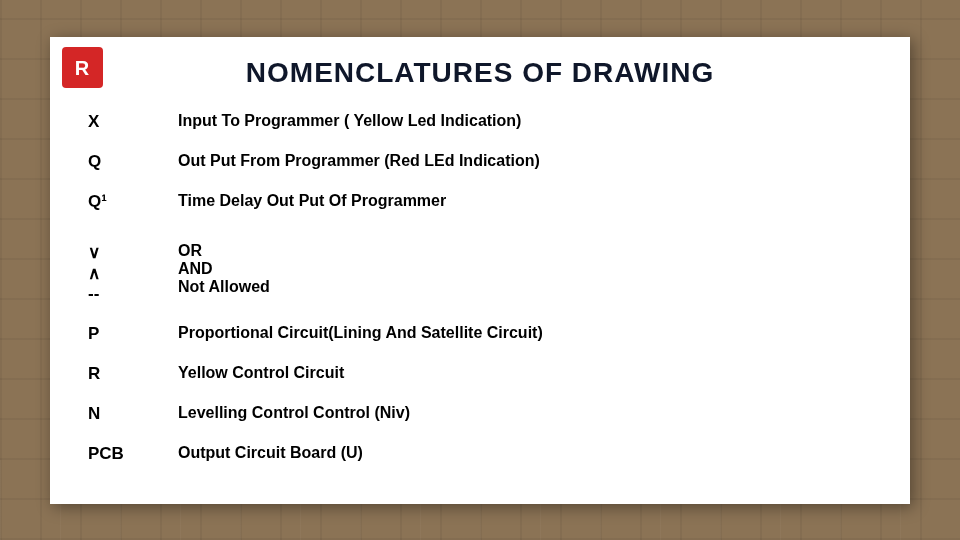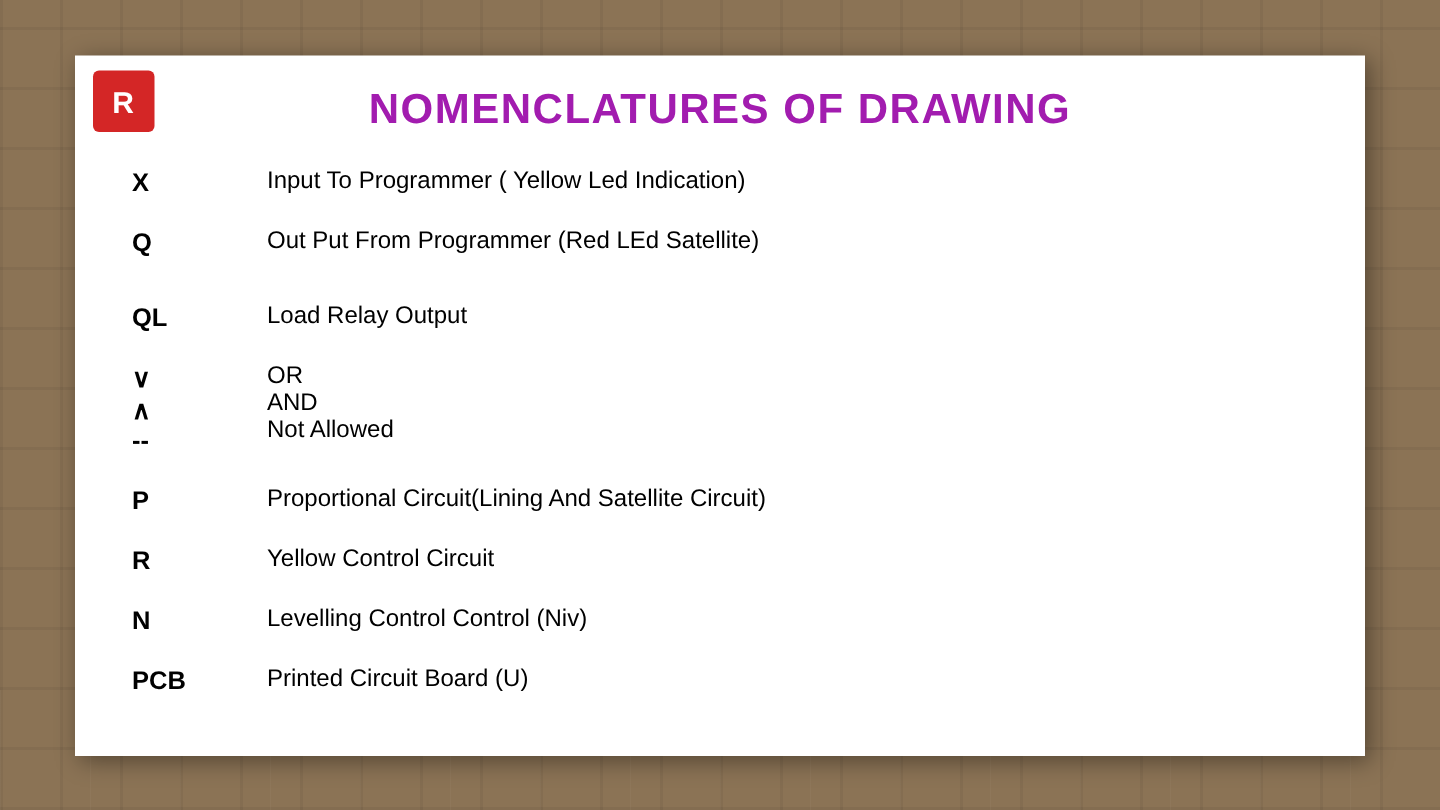--- a/index.html
+++ b/index.html
@@ -46,21 +46,21 @@
       width: 860px;
       background: white;
       padding: 20px 30px 25px 30px;
       box-shadow: 3px 3px 15px rgba(0,0,0,0.4);
     }
 
     .page-title {
       text-align: center;
       font-size: 28px;
       font-weight: bold;
-      color: #a21caf;
+      color: #0f172a;
       margin-bottom: 18px;
       letter-spacing: 1px;
     }
 
     .content-table {
       width: 100%;
       border-collapse: collapse;
     }
 
     .content-table td {
@@ -72,21 +72,21 @@
 
     .content-table tr td:first-child {
       font-weight: bold;
       font-size: 17px;
       white-space: nowrap;
       padding-right: 20px;
       width: 90px;
     }
 
     .content-table tr td:last-child {
-      font-weight: normal;
+      font-weight: bold;
     }
 
     .logo-area {
       position: absolute;
       top: 8px;
       left: 10px;
       width: 45px;
       height: 45px;
     }
 
@@ -115,31 +115,31 @@
     <tbody id="table-body">
     <tr>
           <td>X</td>
           <td>Input To Programmer ( Yellow Led Indication)</td>
         </tr>
         <tr>
           <td colspan="2" style="height:3px;"></td>
         </tr>
         <tr>
           <td>Q</td>
-          <td>Out Put From  Programmer (Red LEd Satellite)</td>
+          <td>Out Put From  Programmer (Red LEd Indication)</td>
         </tr>
         <tr>
           <td colspan="2" style="height:3px;"></td>
         </tr>
         <tr>
-          <td colspan="2" style="height:3px;"></td>
+          <td>Q¹</td>
+          <td>Time Delay  Out Put  Of Programmer</td>
         </tr>
         <tr>
-          <td>QL</td>
-          <td>Load Relay Output</td>
+          <td colspan="2" style="height:3px;"></td>
         </tr>
         <tr>
           <td colspan="2" style="height:3px;"></td>
         </tr>
         <tr>
           <td>∨<br>∧<br>--</td>
           <td>OR<br>AND<br>Not Allowed</td>
         </tr>
         <tr>
           <td colspan="2" style="height:4px;"></td>
@@ -160,20 +160,20 @@
         </tr>
         <tr>
           <td>N</td>
           <td>Levelling Control Control (Niv)</td>
         </tr>
         <tr>
           <td colspan="2" style="height:3px;"></td>
         </tr>
         <tr>
           <td>PCB</td>
-          <td>Printed Circuit Board (U)</td>
+          <td>Output Circuit Board (U)</td>
         </tr>
         <tr>
           <td colspan="2" style="height:3px;"></td>
         </tr>
       </tbody>
   </table>
 </div>
 
 </body></html>

